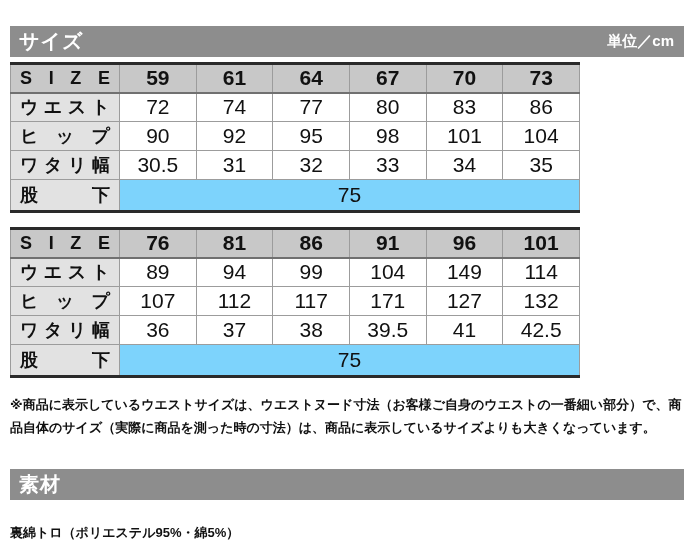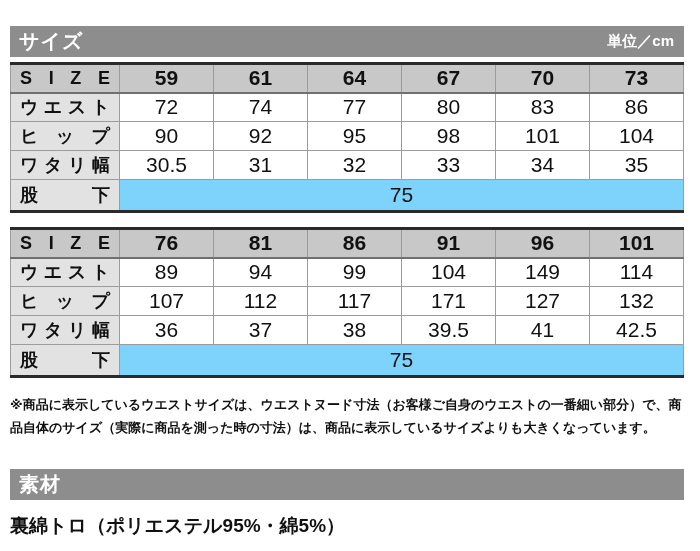--- a/index.html
+++ b/index.html
@@ -34,21 +34,21 @@
     color: #ffffff;
     font-weight: bold;
   }
   .bar-title { font-size: 20px; letter-spacing: 1px; }
   .bar-unit  { font-size: 15px; }
   .size-bar { margin-top: 26px; }
   .material-bar { margin-top: 30px; }
 
   
   table.size-table {
-    width: 674px;
+    width: 570px;
     table-layout: fixed;
     border-collapse: collapse;
     margin-top: 5px;
     border-top: 3px solid var(--thick-border);
     border-bottom: 3px solid var(--thick-border);
     border-left: 1px solid var(--thin-border);
     border-right: 1px solid var(--thin-border);
     border-radius: 19px;
   }
   table.size-table + table.size-table { margin-top: 14px; }
@@ -87,22 +87,22 @@
     margin-top: 15px;
     font-size: 13px;
     font-weight: bold;
     line-height: 23px;
     text-align: left;
     letter-spacing: 0px;
   }
 
   
   .material-text {
-    margin-top: 13px;
-    font-size: 19px;
+    margin-top: 24px;
+    font-size: 13px;
     font-weight: bold;
   }
 </style>
 </head>
 <body>
 
 <div class="wrapper">
 
   <div class="bar size-bar">
     <span class="bar-title">サイズ</span>

